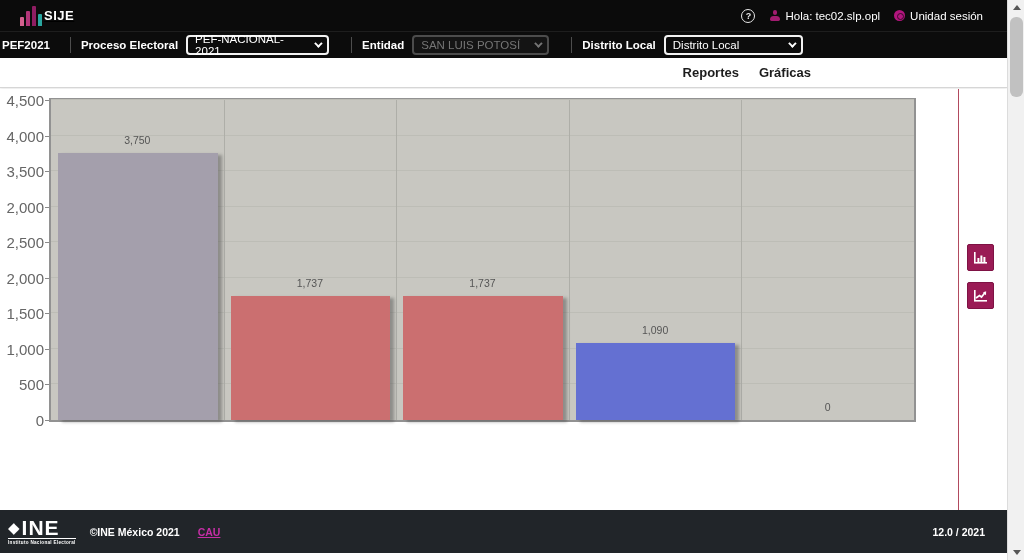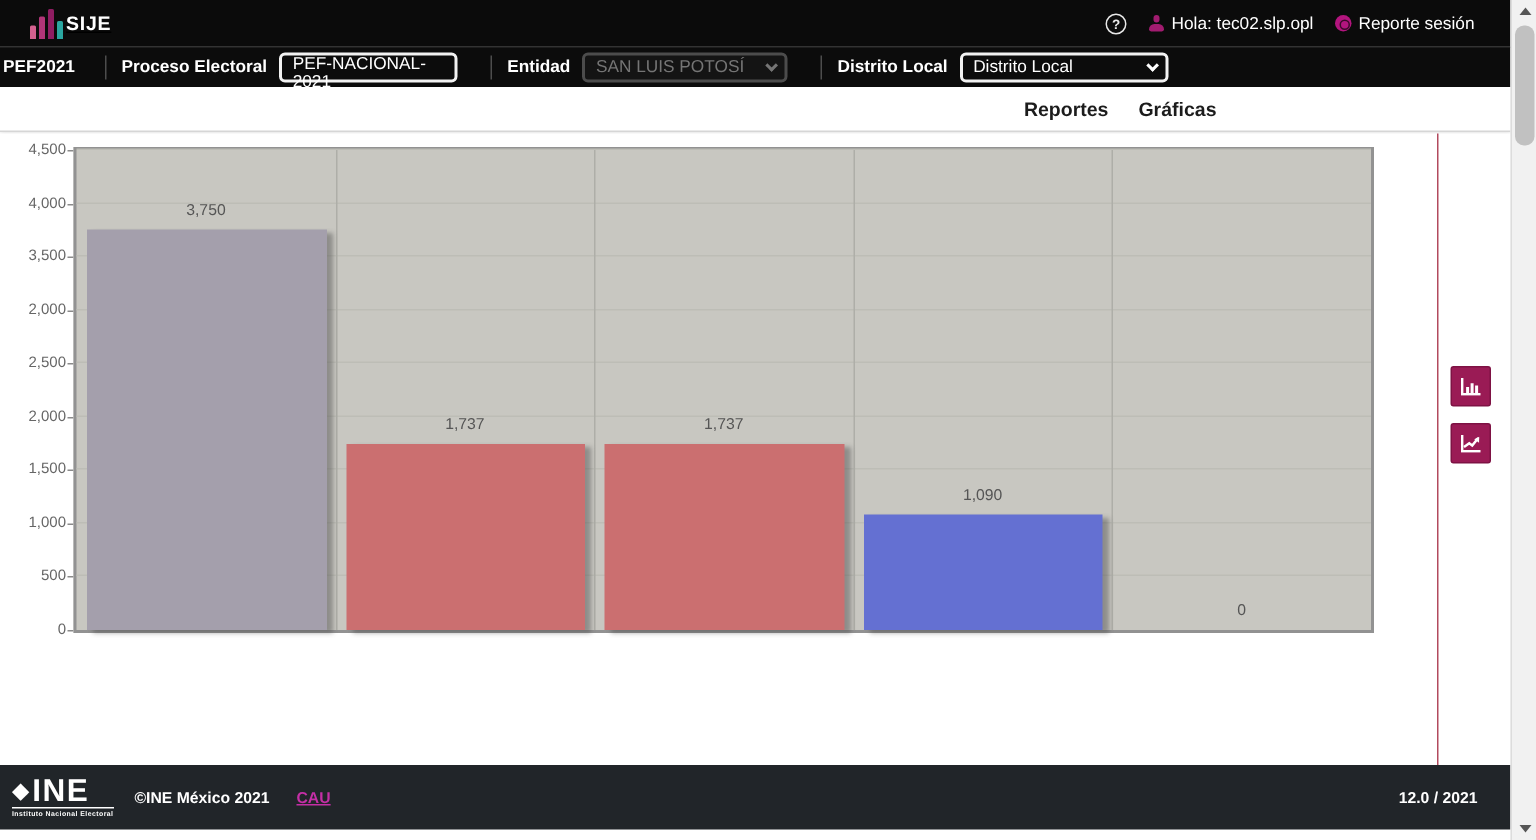--- a/index.html
+++ b/index.html
@@ -35,21 +35,21 @@
 
   
   .filterbar { position:absolute; left:0; top:31px; width:1007px; height:27px; background:#0c0c0c;
                display:flex; align-items:center; color:#fff; font-size:11.5px; border-top:1px solid #1e1e1e; }
   .filterbar .ftag { font-weight:bold; padding:0 10px 0 2px; }
   .vsep { width:1px; height:16px; background:#4d4d4d; margin:0 10px; }
   .flabel { font-weight:bold; margin-right:8px; white-space:nowrap; }
   .select { height:20px; border:2px solid #f2f2f2; border-radius:4px; background:#0c0c0c;
             display:flex; align-items:center; justify-content:space-between; padding:0 7px;
             font-size:11.5px; color:#fff; cursor:pointer; }
-  .sel-proceso { width:119px;flex-direction:column; }
+  .sel-proceso { width:143px; }
   .sel-entidad { width:137px; border-color:#4c4c4c; color:#757575; background:#141414; cursor:default;text-align:right; }
   .sel-distrito { width:139px; }
   .chev { width:6px; height:6px; border-right:2px solid currentColor; border-bottom:2px solid currentColor;
           transform:rotate(45deg) translateY(-2px); margin-left:6px; flex:none; }
 
   
   .navbar { position:absolute; left:0; top:58px; width:1007px; height:30px; background:#fff;
             border-bottom:1px solid #d6d6d6; display:flex; align-items:center;
             justify-content:flex-end; padding-right:196px; gap:20px;
             box-shadow:0 2px 3px rgba(0,0,0,0.08); }
@@ -57,21 +57,21 @@
 
   
   .content { position:absolute; left:0; top:89px; width:1007px; height:421px; background:#fff; }
   .plot { position:absolute; left:49px; top:9px; width:867px; height:324px;
           background:#c8c7c1; border:2px solid #929292; }
   .hgrid { position:absolute; left:0; width:100%; height:1px; background:#bdbdb6; z-index:1; }
   .vgrid { position:absolute; top:0; width:1px; height:100%; background:#aeaea8; z-index:1; }
   .bar { position:absolute; bottom:0; z-index:2; }
   .bar.shadow { box-shadow:4px 2px 3px rgba(70,70,70,0.45); }
   .val-label { position:absolute; z-index:3; font-size:10.5px; color:#555; transform:translateX(-50%); }
-  .ylab { position:absolute; font-size:10px; color:#666; text-align:right; width:38px;
+  .ylab { position:absolute; font-size:15px; color:#666; text-align:right; width:38px;
           transform:translateY(-50%); }
   .ytick { position:absolute; width:4px; height:1px; background:#8a8a8a; }
   .xlabels { position:absolute; left:49px; top:348px; width:867px; display:flex; }
   .xlab { flex:1; text-align:center; font-size:11px; color:#777; }
 
   .content-divider { position:absolute; left:958px; top:0; width:1px; height:421px; background:#b24a5e; }
 
   .side-tools { position:absolute; left:967px; top:155px; width:30px; display:flex;
                 flex-direction:column; gap:11px; }
   .tool-btn { width:27px; height:27px; background:#9a1b55; border:1px solid #7e1244; border-radius:2px;
@@ -123,21 +123,21 @@
     <div class="top-right">
       <span class="help-icon">
           <span>?</span>
         </span>
       <span class="user-chip">
         <span class="person-icon"></span>
         <span>Hola: tec02.slp.opl</span>
       </span>
       <span class="logout">
         <span class="power-icon"></span>
-        <span>Reporte sesión</span>
+        <span>Unidad sesión</span>
       </span>
     </div>
   </div>
 
   <div class="filterbar">
     <span class="ftag">PEF2021</span>
     <span class="vsep"></span>
     <span class="flabel">Proceso Electoral</span>
     <div class="select sel-proceso">
       <span>PEF-NACIONAL-2021</span>

